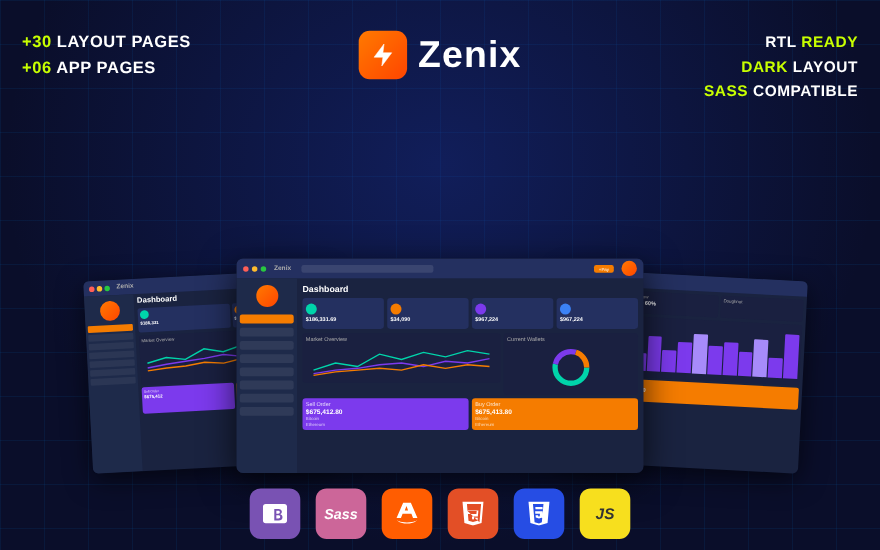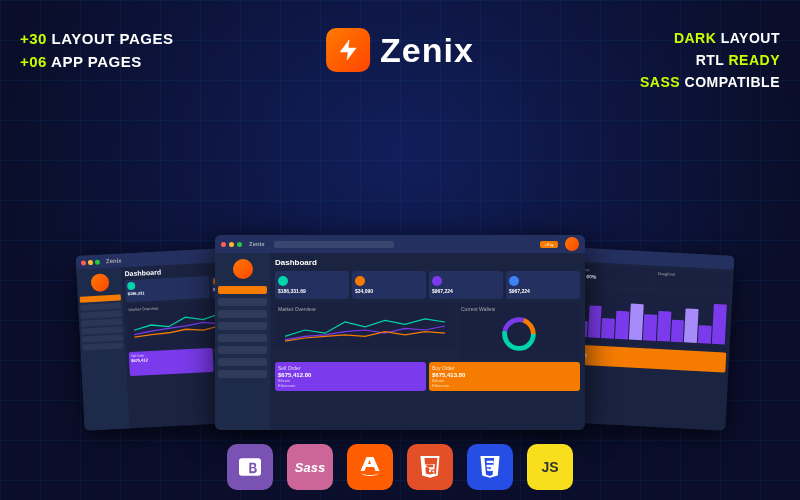--- a/index.html
+++ b/index.html
@@ -362,24 +362,24 @@
       <svg width="24" height="24" viewBox="0 0 24 24" fill="none">
         <path d="M13 2L4 14h8l-1 8 9-12h-8l1-8z" fill="white" stroke="white" stroke-width="0.5"></path>
       </svg>
     </div>
     <div class="logo-text">Zenix</div>
   </div>
 </div>
 
 <div class="right-col">
   <div class="feature-line">
+    RTL <span class="highlight">READY</span>
+  </div>
+  <div class="feature-line">
     <span class="highlight">DARK</span> LAYOUT
-  </div>
-  <div class="feature-line">
-    RTL <span class="highlight">READY</span>
   </div>
   <div class="feature-line">
     <span class="highlight">SASS</span> COMPATIBLE
   </div>
 </div>
 
 <div class="screenshots-area">
 
   <div class="screenshot-left">
     <div class="ss-mini-topbar">
@@ -593,15 +593,15 @@
     <svg width="22" height="22" viewBox="0 0 452 520" fill="white">
       <path d="M41 460L0 0h451l-41 460-185 52L41 460zm324-16l35-394H96l12 150h197l-6 65H117l12 148 97 27 97-27 6-66h-80l-3 34-19 5-19-5-5-59h127l12-133H96"></path>
     </svg>
   </div>
   <div class="tech-icon tech-css">
     <svg width="22" height="22" viewBox="0 0 452 520" fill="white">
       <path d="M41 460L0 0h451l-41 460-185 52L41 460zm246-16l35-394H96l35 394 95 26 61-26zM143 208l3 55h100l-4 52-16 4-17-4-1-21h-55l3 49 70 20 70-20 8-89-3-46H143zm4-93l3 51h155l-3-51H147z"></path>
     </svg>
   </div>
   <div class="tech-icon tech-js">
-    <span style="font-size:14px;font-weight:900;color:#333;">JS</span>
+    <span style="font-size:14px;font-weight:900;color:#333;font-style:italic;">JS</span>
   </div>
 </div>
 
 </body></html>

